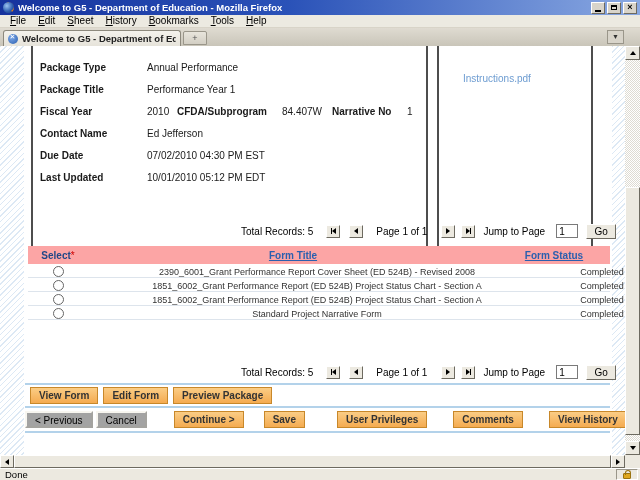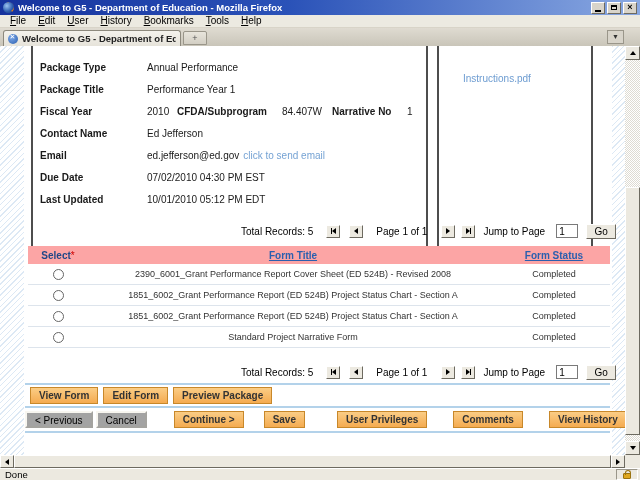--- a/index.html
+++ b/index.html
@@ -81,21 +81,21 @@
 
   
   .forms-table { position:absolute; left:28px; top:200px; width:582px; font-size:9px; }
   .t-header { display:flex; height:18px; background:#fca5a5; align-items:center; font-size:10px; }
   .col-select { width:60px; text-align:center; flex:0 0 auto; }
   .col-title { width:410px; text-align:center; flex:0 0 auto; }
   .col-status { width:112px; text-align:center; flex:0 0 auto; }
   .hdr-select { font-weight:bold; color:#1f4787; }
   .hdr-req { color:#cc0000; }
   .hdr-link { color:#2b5fae; text-decoration:underline; font-weight:bold; }
-  .t-row { display:flex; height:21px; align-items:center; border-bottom:1px solid #dde4ec; background:#fff; color:#333; }
+  .t-row { display:flex; height:14px; align-items:flex-end; border-bottom:1px solid #dde4ec; background:#fff; color:#333;gap:24px; }
   .frm-radio { appearance:none; -webkit-appearance:none; width:11px; height:11px; border:1px solid #666;
     border-radius:50%; background:#fff; position:relative; vertical-align:middle; }
   .frm-radio:checked { outline:1px dotted #777; outline-offset:1px; }
   .frm-radio:checked::after { content:''; position:absolute; left:2.5px; top:2.5px; width:4px; height:4px; border-radius:50%; background:#222; }
 
   .blue-rule { position:absolute; left:25px; width:585px; height:2px; background:#b3d2ea; }
   .rule-1 { top:337px; } .rule-2 { top:360px; } .rule-3 { top:385px; }
 
   
   .btn-row { position:absolute; display:flex; align-items:center; }
@@ -152,21 +152,21 @@
         </div>
       <div class="win-btn">
           <span class="glyph-close">×</span>
         </div>
     </div>
   </div>
 
   <div class="menubar">
     <span class="menu-item">File</span>
     <span class="menu-item">Edit</span>
-    <span class="menu-item">User</span>
+    <span class="menu-item">Sheet</span>
     <span class="menu-item">History</span>
     <span class="menu-item">Bookmarks</span>
     <span class="menu-item">Tools</span>
     <span class="menu-item">Help</span>
   </div>
 
   <div class="tabbar">
     <div class="tab">
       <div class="favicon"></div>
       <span class="tab-label">Welcome to G5 - Department of Edu...</span>
@@ -192,25 +192,20 @@
         <span class="d-label">Fiscal Year</span>
         <span class="d-value">2010</span>
         <span class="fr-label">CFDA/Subprogram</span>
         <span class="fr-val">84.407W</span>
         <span class="fr-label2">Narrative No</span>
         <span>1</span>
       </div>
       <div class="detail-row">
         <span class="d-label">Contact Name</span>
         <span class="d-value">Ed Jefferson</span>
-      </div>
-      <div class="detail-row">
-        <span class="d-label">Email</span>
-        <span>ed.jefferson@ed.gov</span>
-        <span class="email-link">click to send email</span>
       </div>
       <div class="detail-row">
         <span class="d-label">Due Date</span>
         <span class="d-value">07/02/2010  04:30 PM EST</span>
       </div>
       <div class="detail-row">
         <span class="d-label">Last Updated</span>
         <span class="d-value">10/01/2010 05:12 PM EDT</span>
       </div>
     </div>

